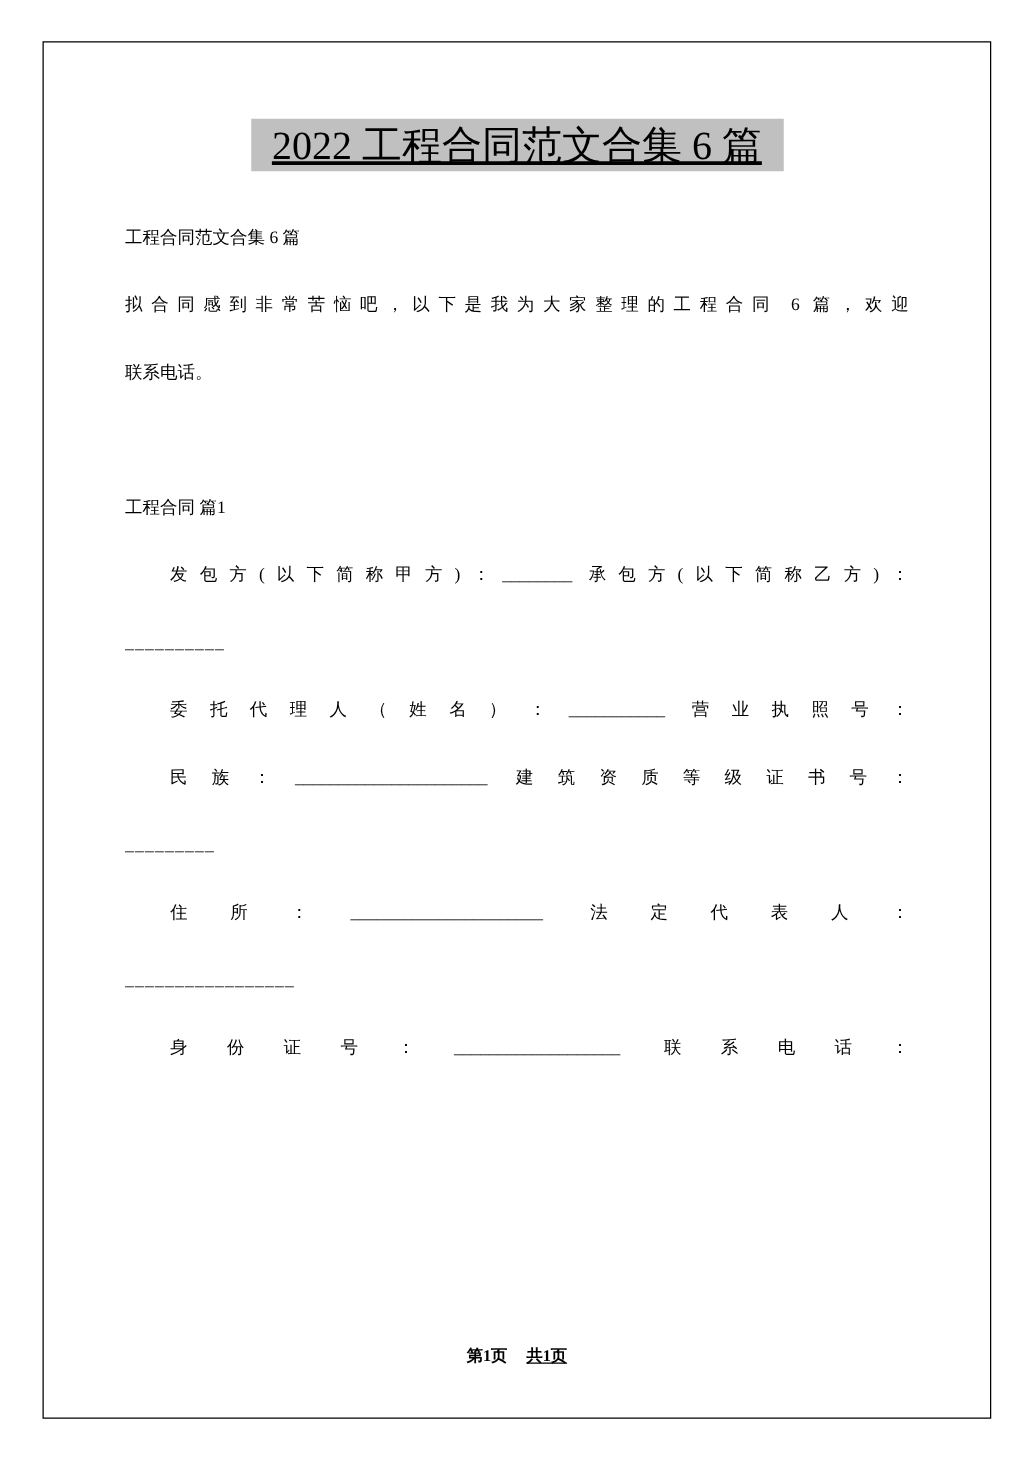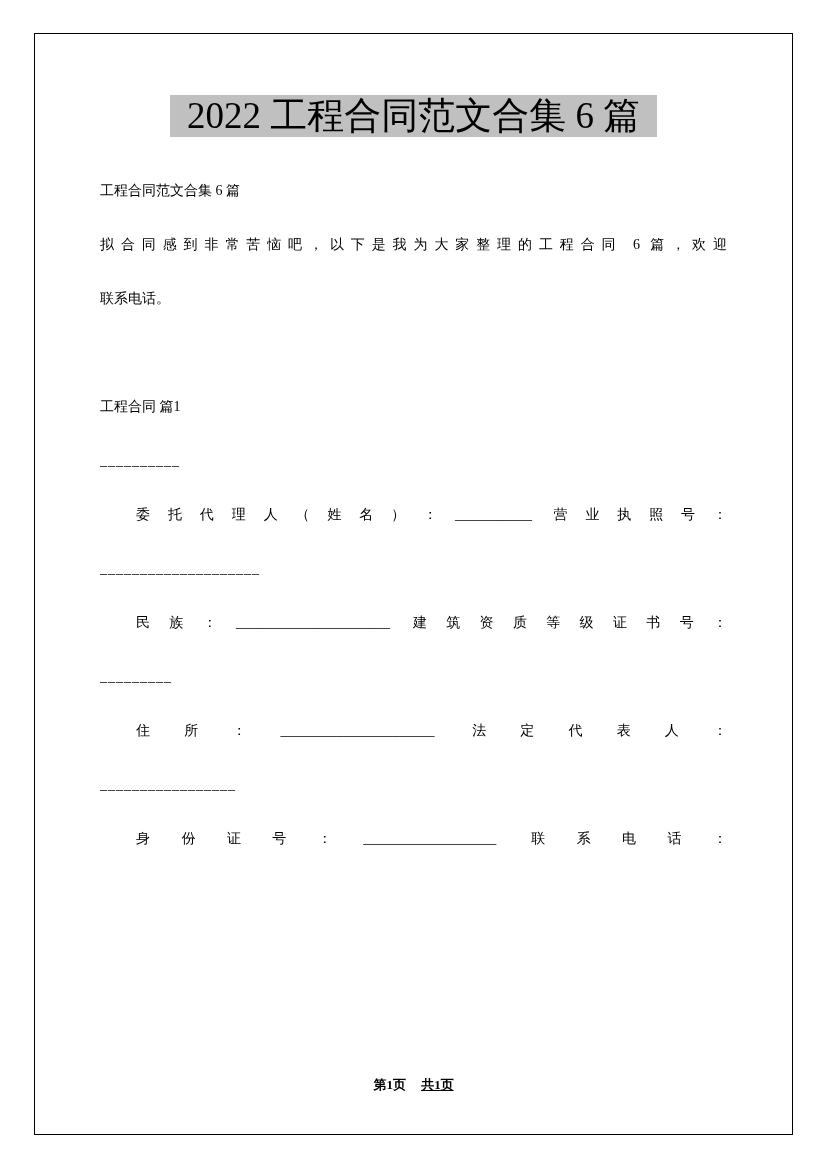--- a/index.html
+++ b/index.html
@@ -33,24 +33,25 @@
   }
   .title-line {
     text-align: center;
     height: 46px;
     line-height: 46px;
     margin-bottom: 23px;
     white-space: nowrap;
   }
   .title-highlight {
     display: inline-block;
-    font-size: 37px;
+    font-size: 32px;
     line-height: 40px;
     padding: 1px 17px;
     background: #c0c0c0; 
+    text-decoration: underline;
   }
   .doc-line {
     font-size: 14px;
     line-height: 54px;
     height: 54px;
     white-space: nowrap;
     overflow: hidden;
   }
   .doc-line.indent {
     padding-left: 36px;
@@ -93,23 +94,23 @@
   <div class="content">
     <div class="title-line">
       <span class="title-highlight" style="background: rgb(192, 192, 192);">2022 工程合同范文合集 6 篇</span>
     </div>
     <div id="doc-lines">
         <div class="doc-line">工程合同范文合集 6 篇</div>
         <div class="doc-line fill">拟合同感到非常苦恼吧，以下是我为大家整理的工程合同 6 篇，欢迎</div>
         <div class="doc-line">联系电话。</div>
         <div class="doc-line blankline"></div>
         <div class="doc-line">工程合同 篇1</div>
+        <div class="doc-line indent fill">发包方(以下简称甲方)：________ 承包方(以下简称乙方)：</div>
         <div class="doc-line underscores">__________</div>
         <div class="doc-line indent fill">委托代理人（姓名）：___________ 营业执照号：</div>
-        <div class="doc-line underscores">____________________</div>
         <div class="doc-line indent fill">民族：______________________ 建筑资质等级证书号：</div>
         <div class="doc-line underscores">_________</div>
         <div class="doc-line indent fill">住所：______________________ 法定代表人：</div>
         <div class="doc-line underscores">_________________</div>
         <div class="doc-line indent fill">身份证号：___________________ 联系电话：</div>
       </div>
   </div>
 
   <div class="footer">
     <span class="pg">第1页</span>

